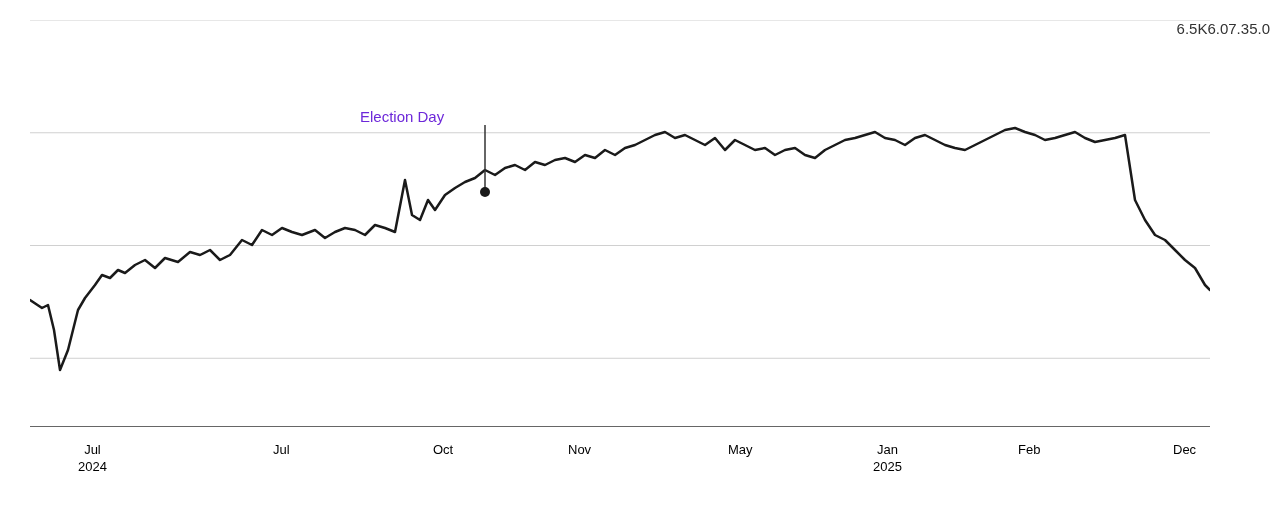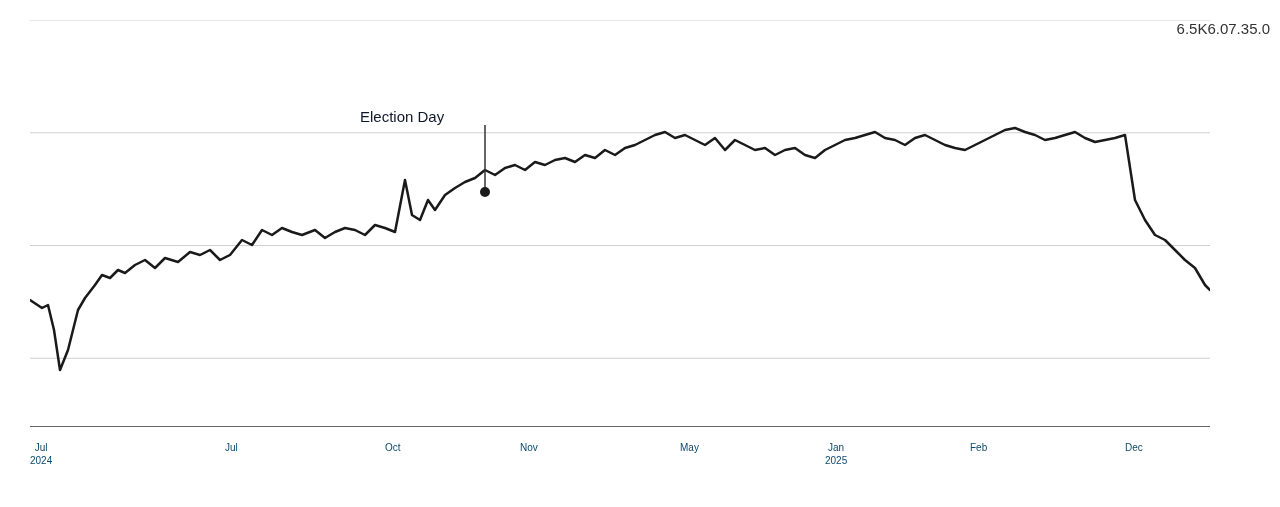--- a/index.html
+++ b/index.html
@@ -30,33 +30,34 @@
       justify-content: space-between;
     }
     .y-label {
       font-size: 15px;
       color: #333;
       font-family: Arial, sans-serif;
       text-align: right;
     }
     .x-label {
       position: absolute;
-      font-size: 10px;
-      color: #0c4a6e;
+      font-size: 13px;
+      color: #000000;
       font-family: Arial, sans-serif;
       text-align: center;
+      margin-left: 48px;
     }
     .x-label .year {
       display: block;
       margin-top: 2px;
     }
     .annotation-label {
       position: absolute;
       font-size: 15px;
-      color: #0f172a;
+      color: #6d28d9;
       font-family: Arial, sans-serif;
       white-space: nowrap;
     }
     svg.chart-svg {
       position: absolute;
       top: 0; left: 0;
       width: 100%; height: 100%;
     }
   </style>
 </head>

